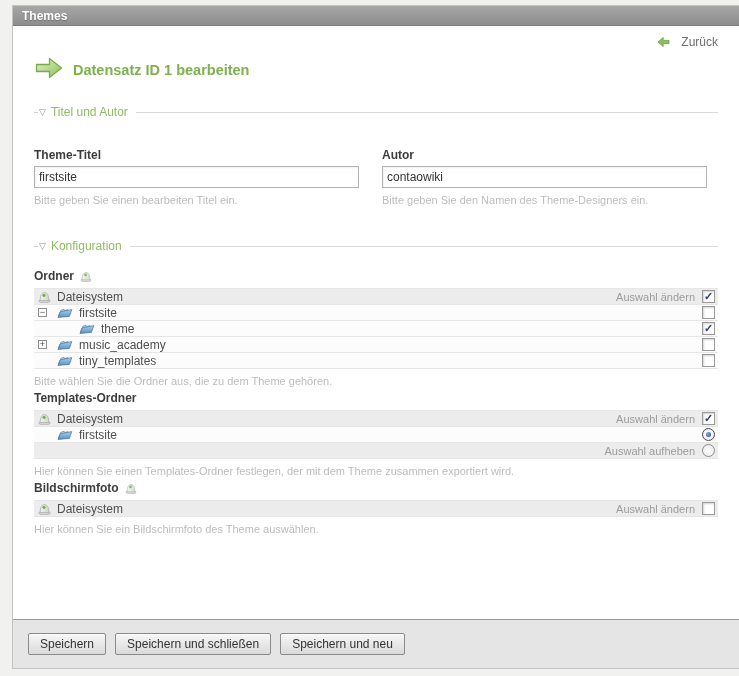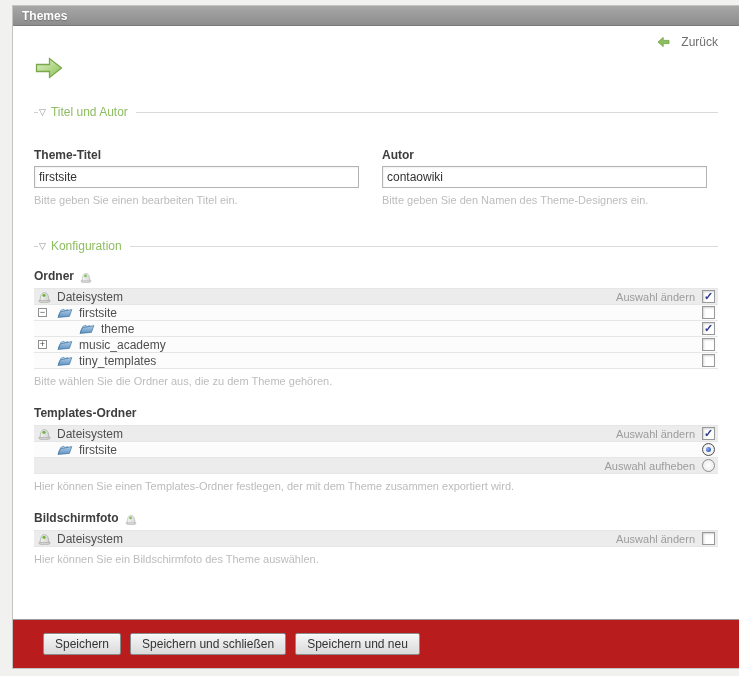--- a/index.html
+++ b/index.html
@@ -40,23 +40,23 @@
   .fields { margin-top:15px; display:flex; gap:23px; }
   .field { width:325px; }
   .field .flabel { font-size:12px; font-weight:bold; color:#3d3d3d; margin-bottom:4px;margin-top:14px; }
   .field input {
     width:100%; height:22px; border:1px solid #b3b3b3; background:#fff;
     font-family:"Liberation Sans", sans-serif; font-size:12px; color:#333;
     padding:2px 4px; box-shadow:inset 1px 1px 2px rgba(0,0,0,.06);
   }
   .helptext { font-size:11px; color:#bcbcbc; margin-top:6px; }
 
-  .widget { margin-top:19px; }
+  .widget { margin-top:4px; }
   .widget.first { margin-top:16px; }
-  .wlabel { display:flex; align-items:flex-end; gap:6px; font-size:12px;
+  .wlabel { display:flex; align-items:center; gap:6px; font-size:12px;
     font-weight:bold; color:#3d3d3d; margin-bottom:5px; }
 
   .tree { border-top:1px solid #e6e6e6; }
   .trow { height:16px; display:flex; align-items:center;
     border-bottom:1px solid #e6e6e6; padding:0 3px 0 4px;
     font-size:12px; color:#4f4f4f; background:#fcfcfc; }
   .trow.shade { background:#ececec; }
   .ind2 { width:22px; flex:0 0 22px; }
   .spacer { width:19px; flex:0 0 19px; }
   .expander {
@@ -70,22 +70,22 @@
     box-shadow:inset 1px 1px 2px rgba(0,0,0,.18);
     display:flex; align-items:center; justify-content:center; cursor:pointer; }
   .cb .mark { color:#2c3e8c; font-size:11px; font-weight:bold; line-height:1; margin-top:-1px; }
   .radio { width:13px; height:13px; flex:0 0 13px; border-radius:50%;
     border:1px solid #8d8d8d; background:radial-gradient(#fff,#e6e6e6);
     position:relative; cursor:pointer; }
   .radio.selected { border-color:#4d4d4d; }
   .radio.selected::after { content:""; position:absolute; inset:3px; border-radius:50%;
     background:radial-gradient(circle at 35% 35%, #86aeee, #1c3f9a); }
 
-  .footer { flex:0 0 49px; background:#b91c1c; border-top:1px solid #9a9a9a;
-    padding:13px 30px; display:flex; gap:9px; align-items:flex-start; }
+  .footer { flex:0 0 49px; background:#e5e5e5; border-top:1px solid #9a9a9a;
+    padding:13px 15px; display:flex; gap:9px; align-items:flex-start; }
   .btn {
     background:linear-gradient(#f7f7f7,#dadada); border:1px solid #8a8a8a;
     border-radius:2px; padding:3px 11px; font-size:12px; color:#333;
     font-family:"Liberation Sans", sans-serif; cursor:pointer;
     box-shadow:inset 0 1px 0 rgba(255,255,255,.7);
   }
 </style>
 </head>
 <body>
 
@@ -120,20 +120,21 @@
             <path d="M12 4.4 L6.2 4.4 L6.2 1.4 L1 6 L6.2 10.6 L6.2 7.6 L12 7.6 Z" fill="#8cbf5e" stroke="#72a046" stroke-width="0.8"></path>
           </svg>
         </span>
       <a>Zurück</a>
     </div>
 
     <div class="headline">
       <span><svg width="30" height="26" viewBox="0 0 30 26">
             <path d="M2.5 9.5 L15.5 9.5 L15.5 3.5 L27.5 13 L15.5 22.5 L15.5 16.5 L2.5 16.5 Z" fill="url(#arrowGrad)" stroke="#79a94b" stroke-width="1.3"></path>
           </svg></span>
+      <h2>Datensatz ID 1 bearbeiten</h2>
     </div>
 
     <div class="legend">
       <span class="pre-line"></span>
       <span class="tri">▽</span>
       <span class="lbl">Titel und Autor</span>
       <span class="post-line"></span>
     </div>
 
     <div class="fields">

